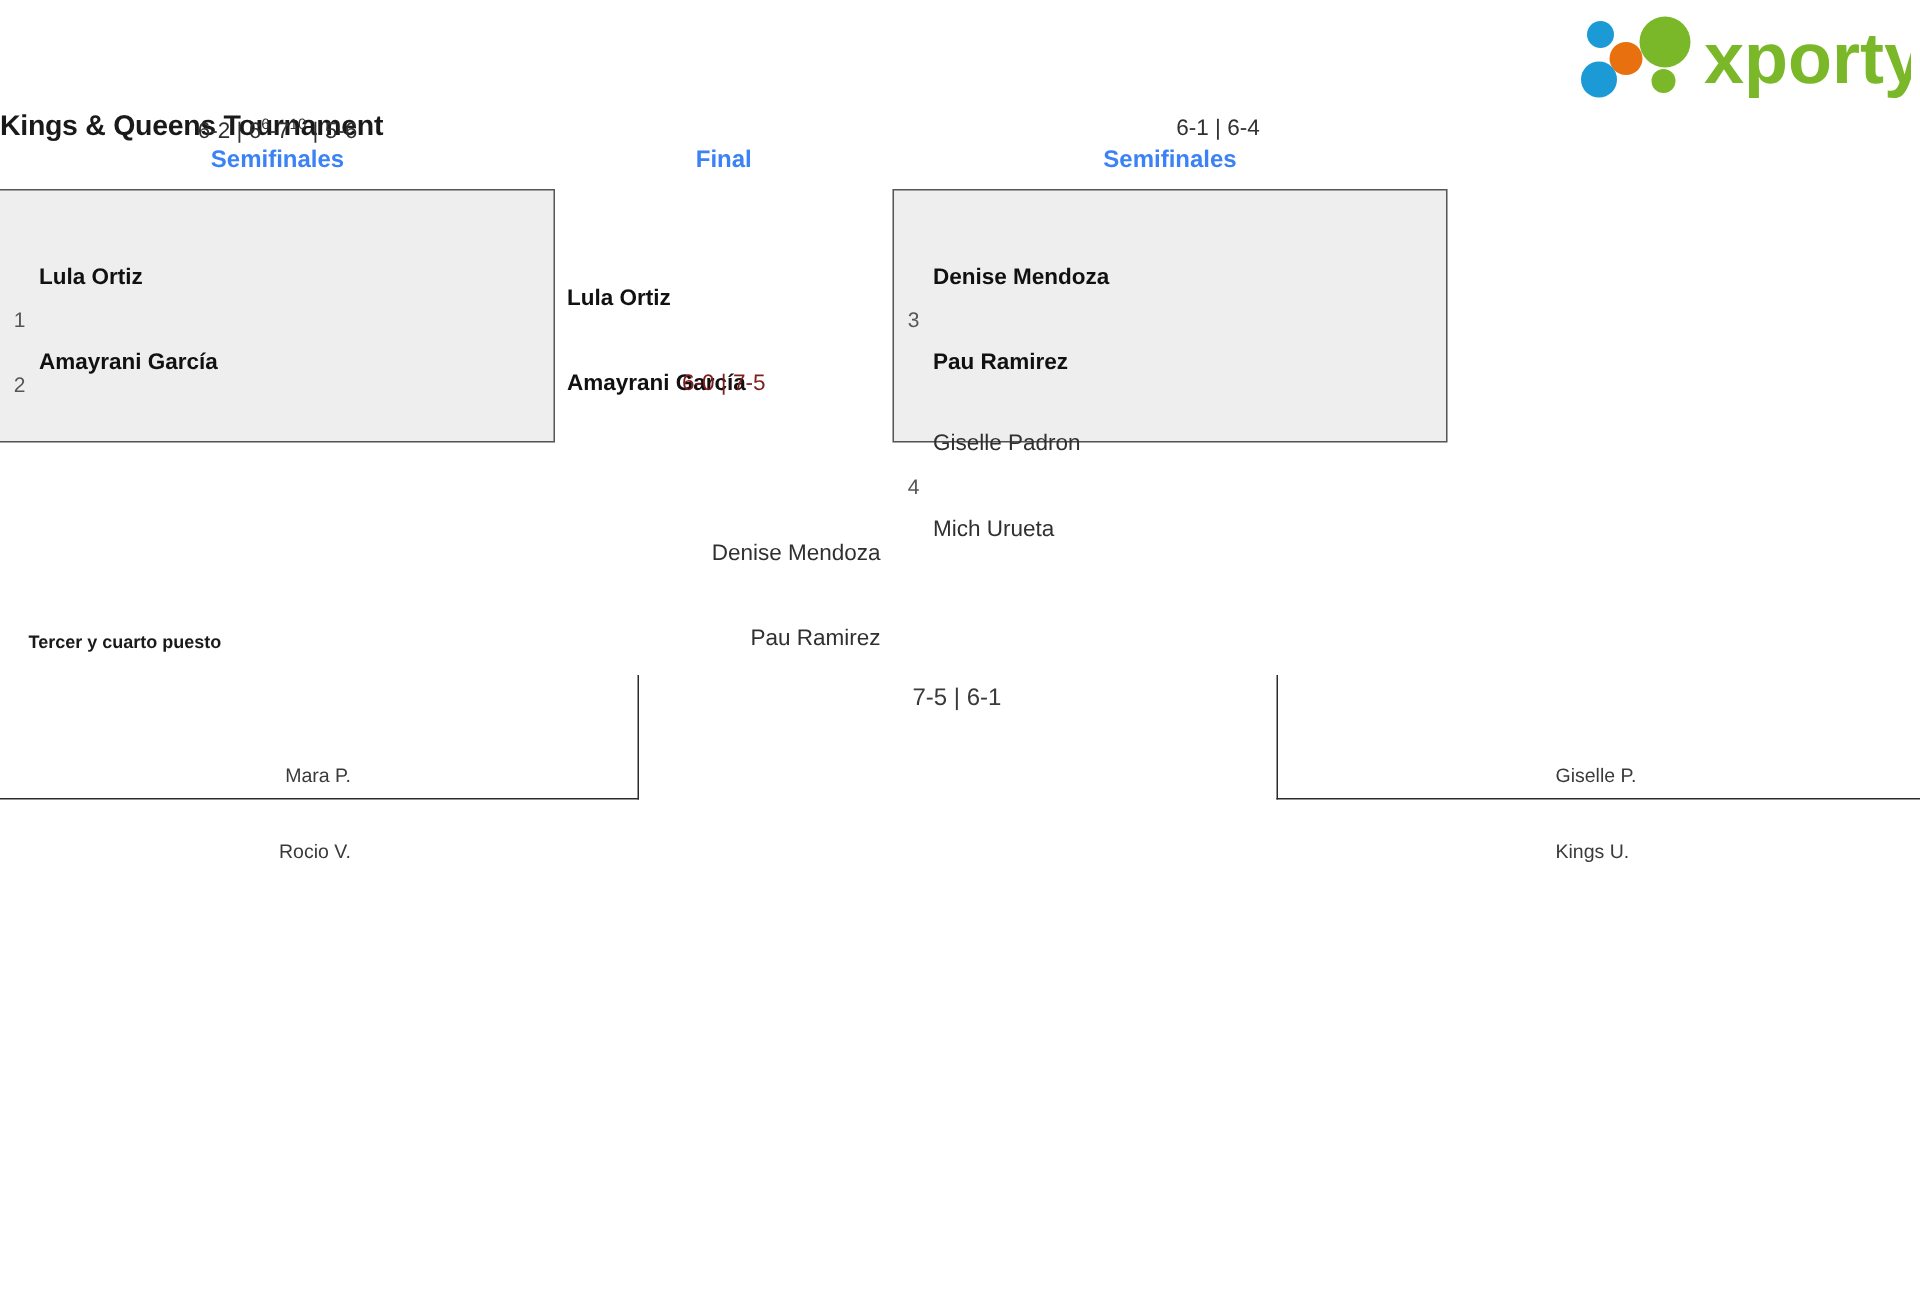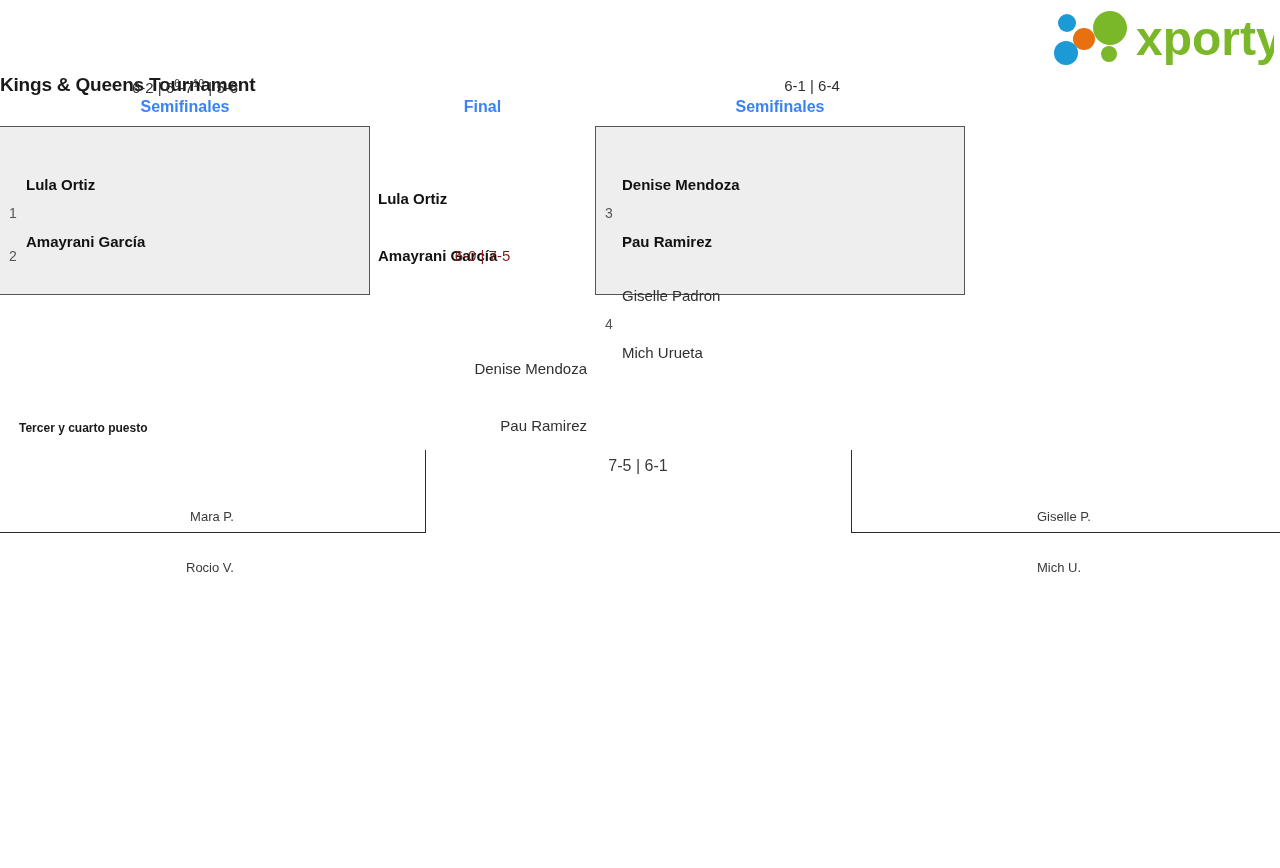--- a/index.html
+++ b/index.html
@@ -277,15 +277,15 @@
     <span class="nm">Mara P.</span>
     <span class="nm">Rocio V.</span>
   </div>
 </div>
 
 <div class="third-score">7-5 | 6-1</div>
 
 <div class="third-box right">
   <div class="third-team right-team">
     <span class="nm">Giselle P.</span>
-    <span class="nm">Mich U.</span>
+    <span class="nm">Kings U.</span>
   </div>
 </div>
 
 </body></html>

